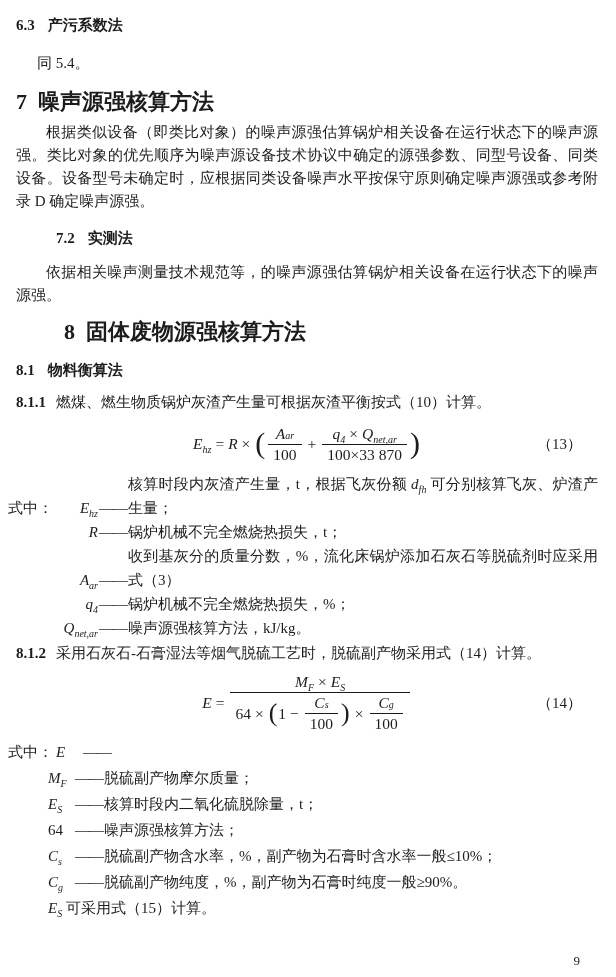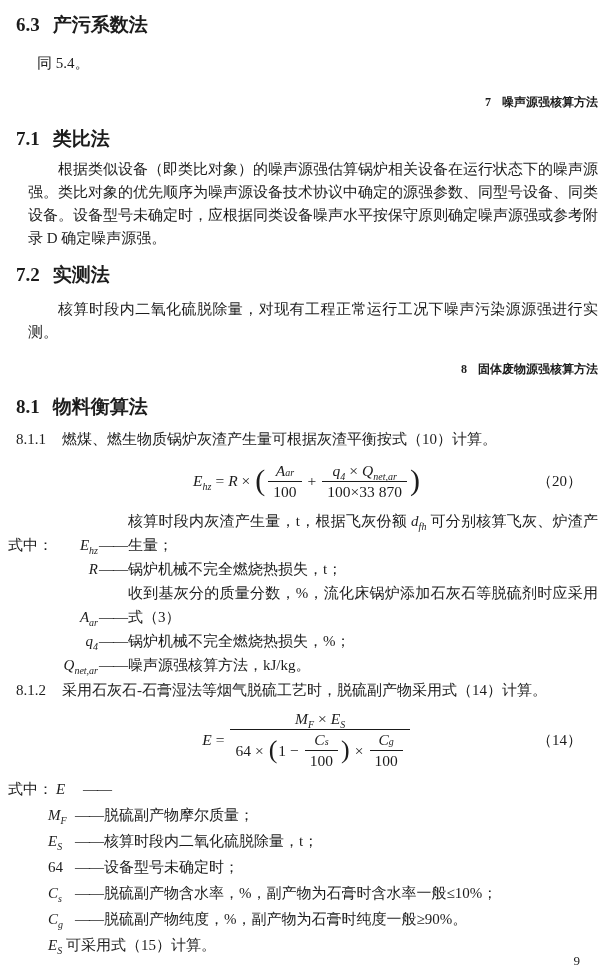--- a/index.html
+++ b/index.html
@@ -17,35 +17,35 @@
   }
   
   .hd{
     font-family:"Liberation Sans","DejaVu Sans",sans-serif;
     font-weight:bold;
     margin:0;
     line-height:22px;
     white-space:nowrap;
   }
   .hd .hnum{font-family:"Liberation Serif","DejaVu Serif",serif;font-weight:bold;margin-right:13px;}
-  .hd.lvl1{font-size:12px;text-align:right;}
-  .hd.lvl2{font-size:19px;}
+  .hd.lvl1{font-size:22px;}
+  .hd.lvl2{font-size:15px;}
   .hd.lvl1 .hnum{margin-right:11px;}
 
   p{margin:0;line-height:23px;text-align:justify;}
-  .ind{text-indent:2em;margin-left:12px;}
+  .ind{text-indent:2em;}
   .ind-s{text-indent:1.4em;}
-  .numpara .pnum{margin-right:16px;}
+  .numpara .pnum{margin-right:10px;font-weight:bold;}
 
   
   .mt-p63{margin-top:16px;}
   .mt-h7{margin-top:16px;}
   .mt-h71{margin-top:15px;}
   .mt-p71{margin-top:8px;}
-  .mt-h72{margin-top:14px;}
+  .mt-h72{margin-top:14px;margin-left:40px;}
   .mt-p72{margin-top:12px;}
   .mt-h8{margin-top:14px;margin-left:48px;}
   .mt-h81{margin-top:16px;}
   .mt-p811{margin-top:10px;}
   .mt-p812{margin-top:2px;}
 
   
   .eq{position:relative;display:flex;align-items:center;justify-content:center;}
   .eq13{margin:4px 0 2px;min-height:52px;}
   .eq14{margin:4px 0 2px;min-height:68px;}
@@ -84,27 +84,26 @@
 <body>
 
 <div class="page">
 
   <h2 class="hd lvl2"><span class="hnum">6.3</span><span>产污系数法</span></h2>
 
   <p class="ind-s mt-p63">同 5.4。</p>
 
   <h1 class="hd lvl1 mt-h7"><span class="hnum">7</span><span>噪声源强核算方法</span></h1>
 
-  <h2 class="hd lvl2 mt-h71"><span class="hnum">7.1</span><span>类比法</span></h2>
 
   <p class="ind mt-p71">根据类似设备（即类比对象）的噪声源强估算锅炉相关设备在运行状态下的噪声源强。类比对象的优先顺序为噪声源设备技术协议中确定的源强参数、同型号设备、同类设备。设备型号未确定时，应根据同类设备噪声水平按保守原则确定噪声源强或参考附录 D 确定噪声源强。</p>
 
   <h2 class="hd lvl2 mt-h72"><span class="hnum">7.2</span><span>实测法</span></h2>
 
-  <p class="ind mt-p72">核算时段内二氧化硫脱除量，对现有工程正常运行工况下噪声污染源源强进行实测。</p>
+  <p class="ind mt-p72">依据相关噪声测量技术规范等，的噪声源强估算锅炉相关设备在运行状态下的噪声源强。</p>
 
   <h1 class="hd lvl1 mt-h8"><span class="hnum">8</span><span>固体废物源强核算方法</span></h1>
 
   <h2 class="hd lvl2 mt-h81"><span class="hnum">8.1</span><span>物料衡算法</span></h2>
 
   <p class="numpara mt-p811"><span class="pnum">8.1.1</span><span>燃煤、燃生物质锅炉灰渣产生量可根据灰渣平衡按式（10）计算。</span></p>
 
   <div class="eq eq13">
     <span class="math">
       <span class="tok"><span class="mi">E</span><sub class="msub">hz</sub></span>
@@ -123,21 +122,21 @@
       <span class="frac">
         <span class="num">
           <span class="tok"><span class="mi">q</span><sub class="msub">4</sub></span>
           <span class="op">×</span>
           <span class="tok"><span class="mi">Q</span><sub class="msub">net,ar</sub></span>
         </span>
         <span class="den">100×33 870</span>
       </span>
       <span class="bigp">)</span>
     </span>
-    <span class="eqnum">（20）</span>
+    <span class="eqnum">（13）</span>
   </div>
 
   <div class="defs defs13 g13">
     <div class="defrow">
       <span class="deflabel">式中：</span>
       <span class="defsym"><span class="mi">E</span><sub class="msub">hz</sub></span>
       <span class="dash">——</span>
       <span class="deftext"><span>核算时段内灰渣产生量，t，根据飞灰份额 </span><span class="mi">d</span><sub class="msub">fh</sub><span> 可分别核算飞灰、炉渣产生量；</span></span>
     </div>
     <div class="defrow noLabel">
@@ -214,21 +213,21 @@
       <span class="deftext">脱硫副产物摩尔质量；</span>
     </div>
     <div class="defrow noLabel">
       <span class="defsym"><span class="mi">E</span><sub class="msub">S</sub></span>
       <span class="dash">——</span>
       <span class="deftext">核算时段内二氧化硫脱除量，t；</span>
     </div>
     <div class="defrow noLabel">
       <span class="defsym"><span>64</span><sub class="msub"></sub></span>
       <span class="dash">——</span>
-      <span class="deftext">设备型号未确定时；</span>
+      <span class="deftext">噪声源强核算方法；</span>
     </div>
     <div class="defrow noLabel">
       <span class="defsym"><span class="mi">C</span><sub class="msub">s</sub></span>
       <span class="dash">——</span>
       <span class="deftext">脱硫副产物含水率，%，副产物为石膏时含水率一般≤10%；</span>
     </div>
     <div class="defrow noLabel">
       <span class="defsym"><span class="mi">C</span><sub class="msub">g</sub></span>
       <span class="dash">——</span>
       <span class="deftext">脱硫副产物纯度，%，副产物为石膏时纯度一般≥90%。</span>

